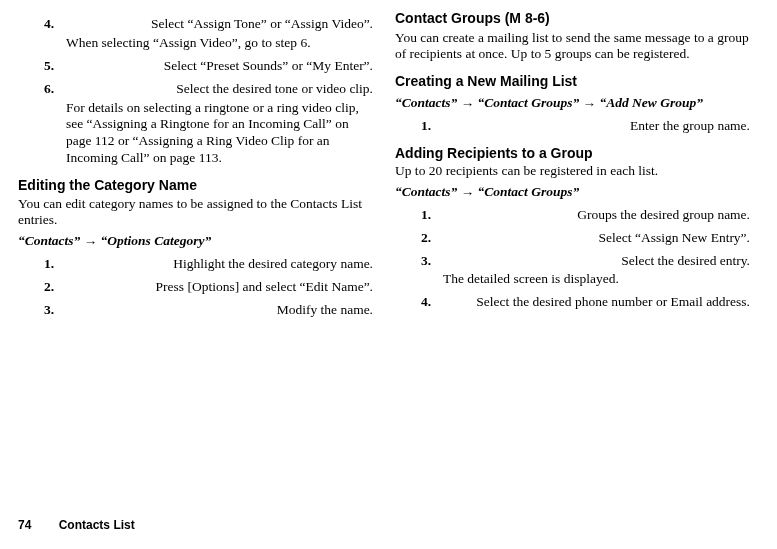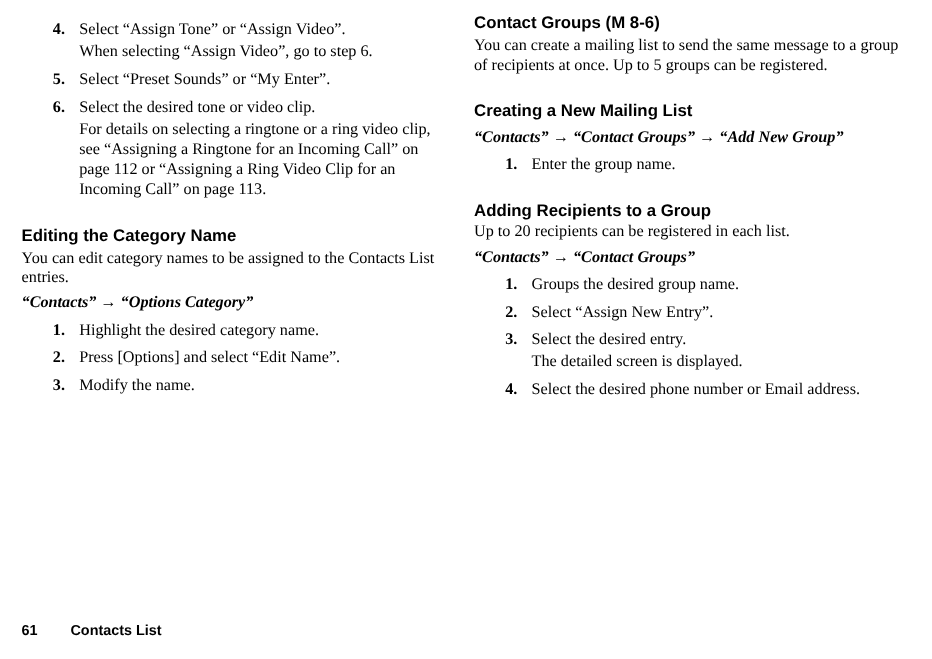--- a/index.html
+++ b/index.html
@@ -31,29 +31,30 @@
     display: flex;
     margin: 6px 0 2px 26px;
   }
   .num-item .num {
     width: 22px;
     font-weight: bold;
     flex-shrink: 0;
   }
   .num-item .txt {
     flex: 1;
+    text-align: right;
   }
   .sub {
     margin: 2px 0 4px 48px;
   }
   .h-sub {
     font-family: Arial, Helvetica, sans-serif;
     font-weight: bold;
     font-size: 14px;
-    margin: 21px 0 1px 0;
+    margin: 10px 0 1px 0;
   }
   .body-p {
     margin: 1px 0 4px 0;
   }
   .path {
     font-style: italic;
     font-weight: bold;
     margin: 4px 0 4px 0;
   }
   .h-main {
@@ -174,16 +175,16 @@
       <div class="sub">The detailed screen is displayed.</div>
 
       <div class="num-item">
         <div class="num">4.</div>
         <div class="txt">Select the desired phone number or Email address.</div>
       </div>
     </div>
   </div>
 
   <div class="footer">
-    <span class="pg">61</span>
+    <span class="pg">74</span>
     <span>Contacts List</span>
   </div>
 </div>
 
 </body></html>

